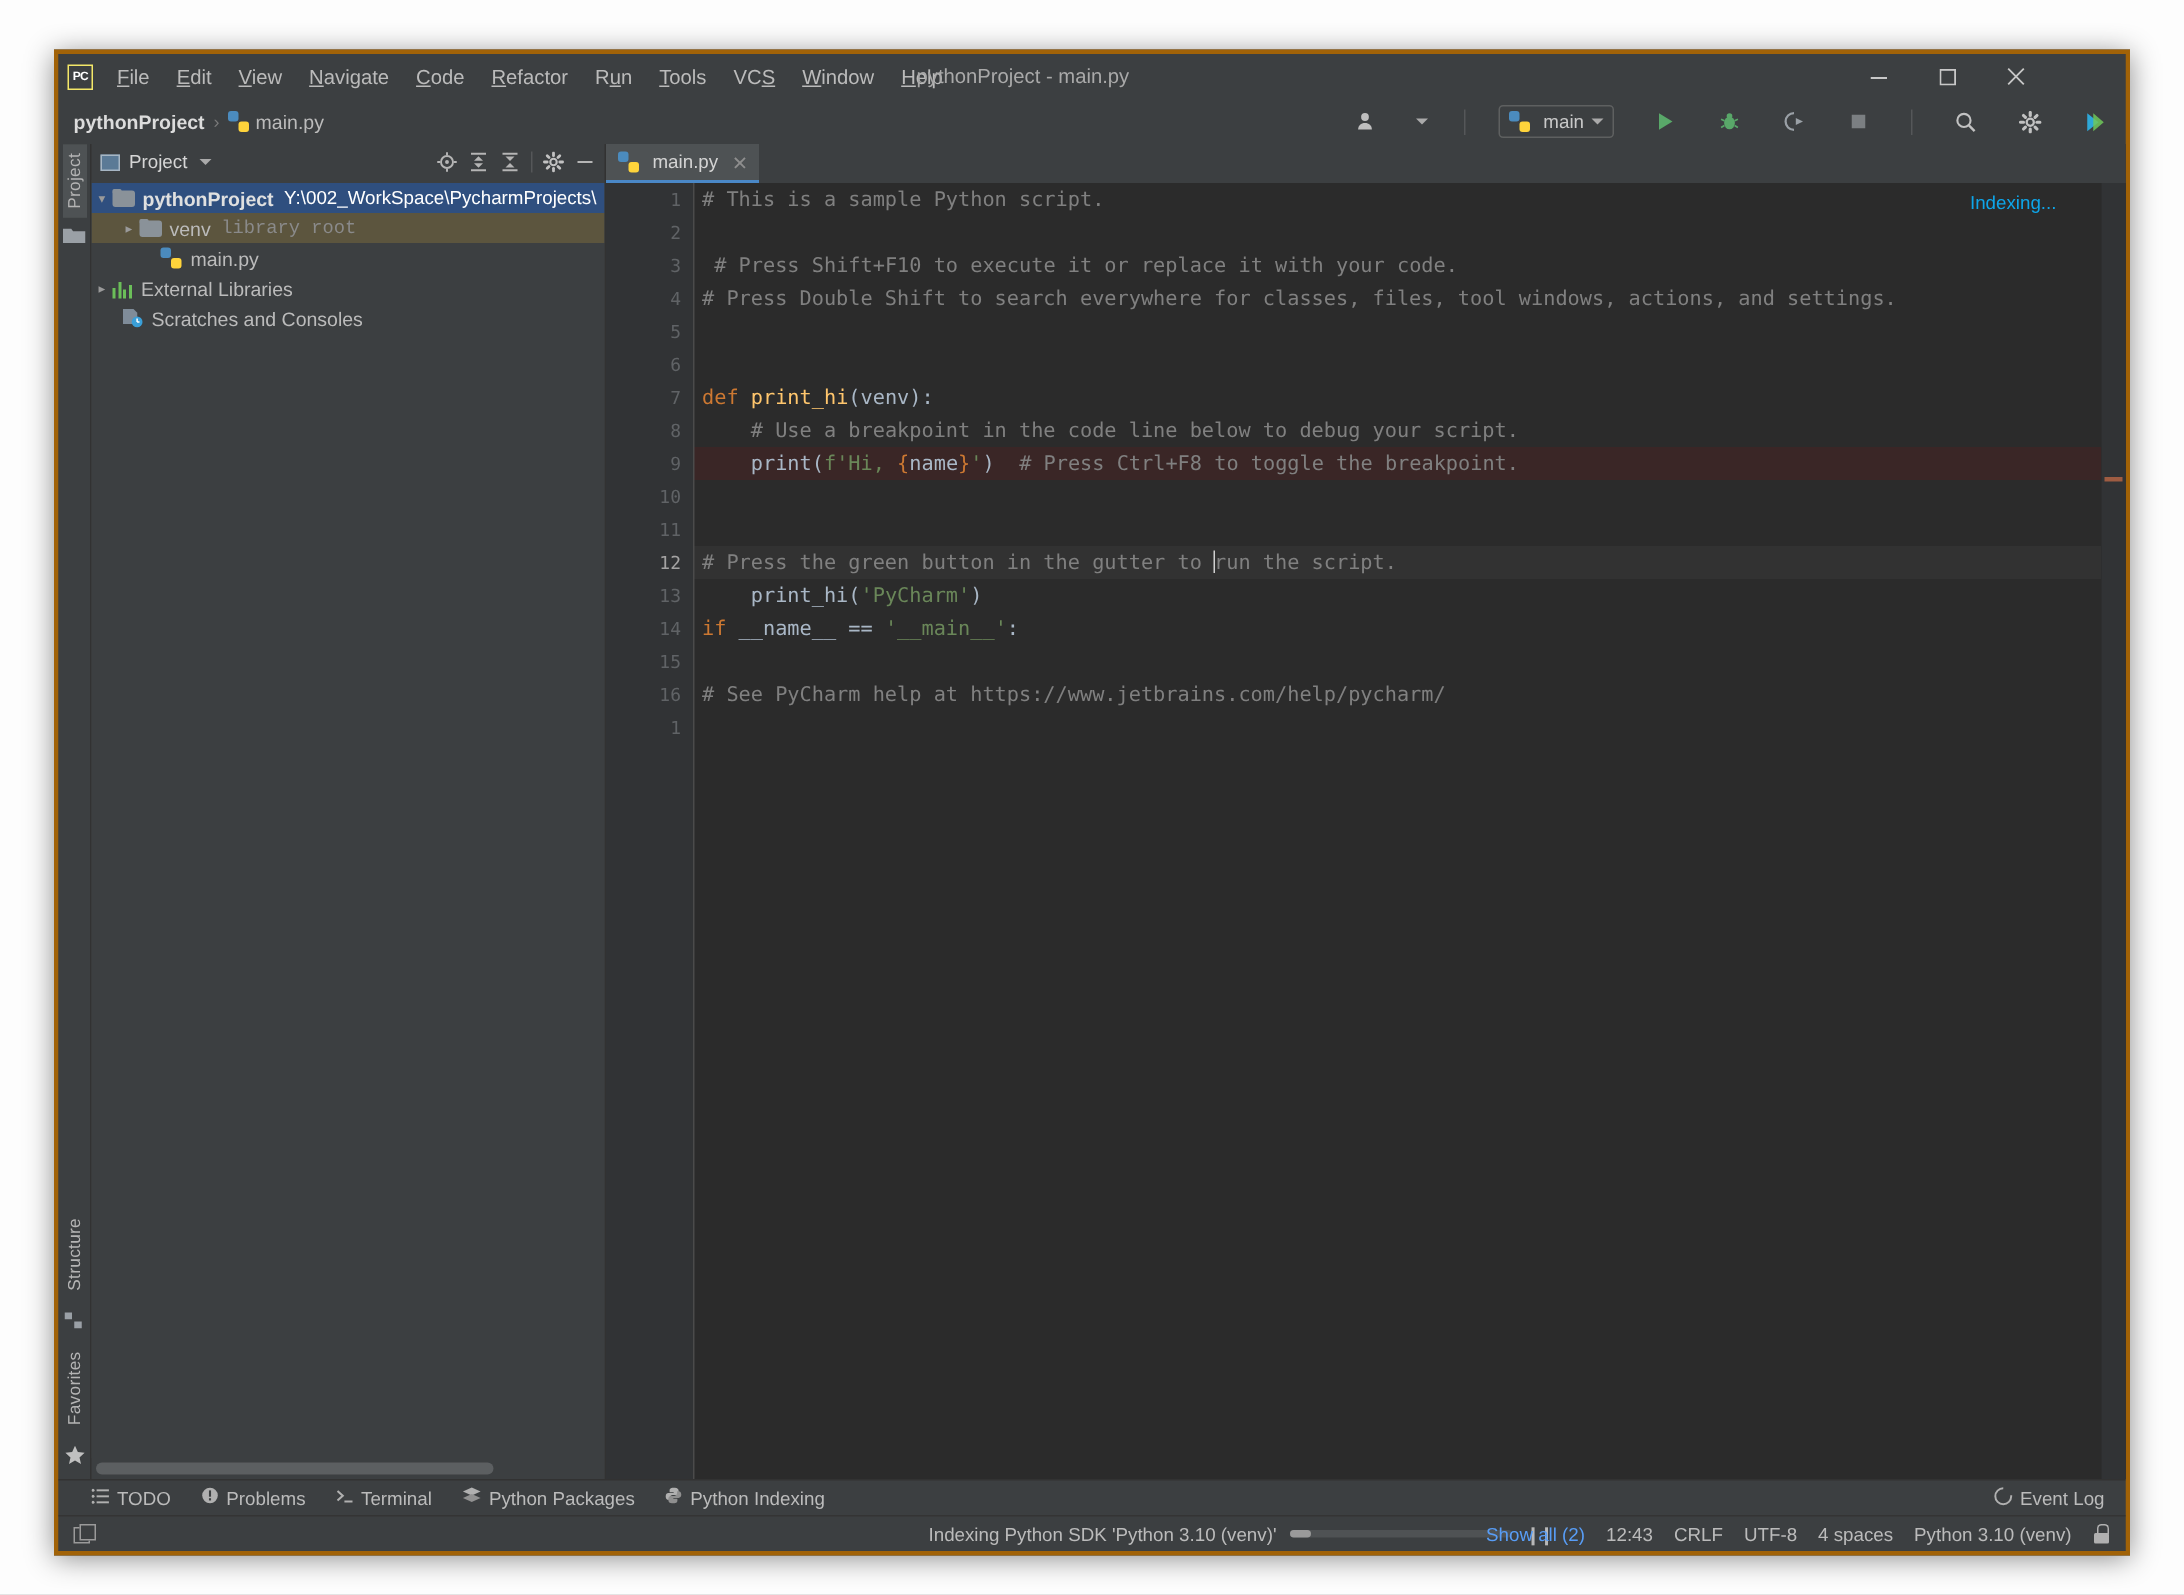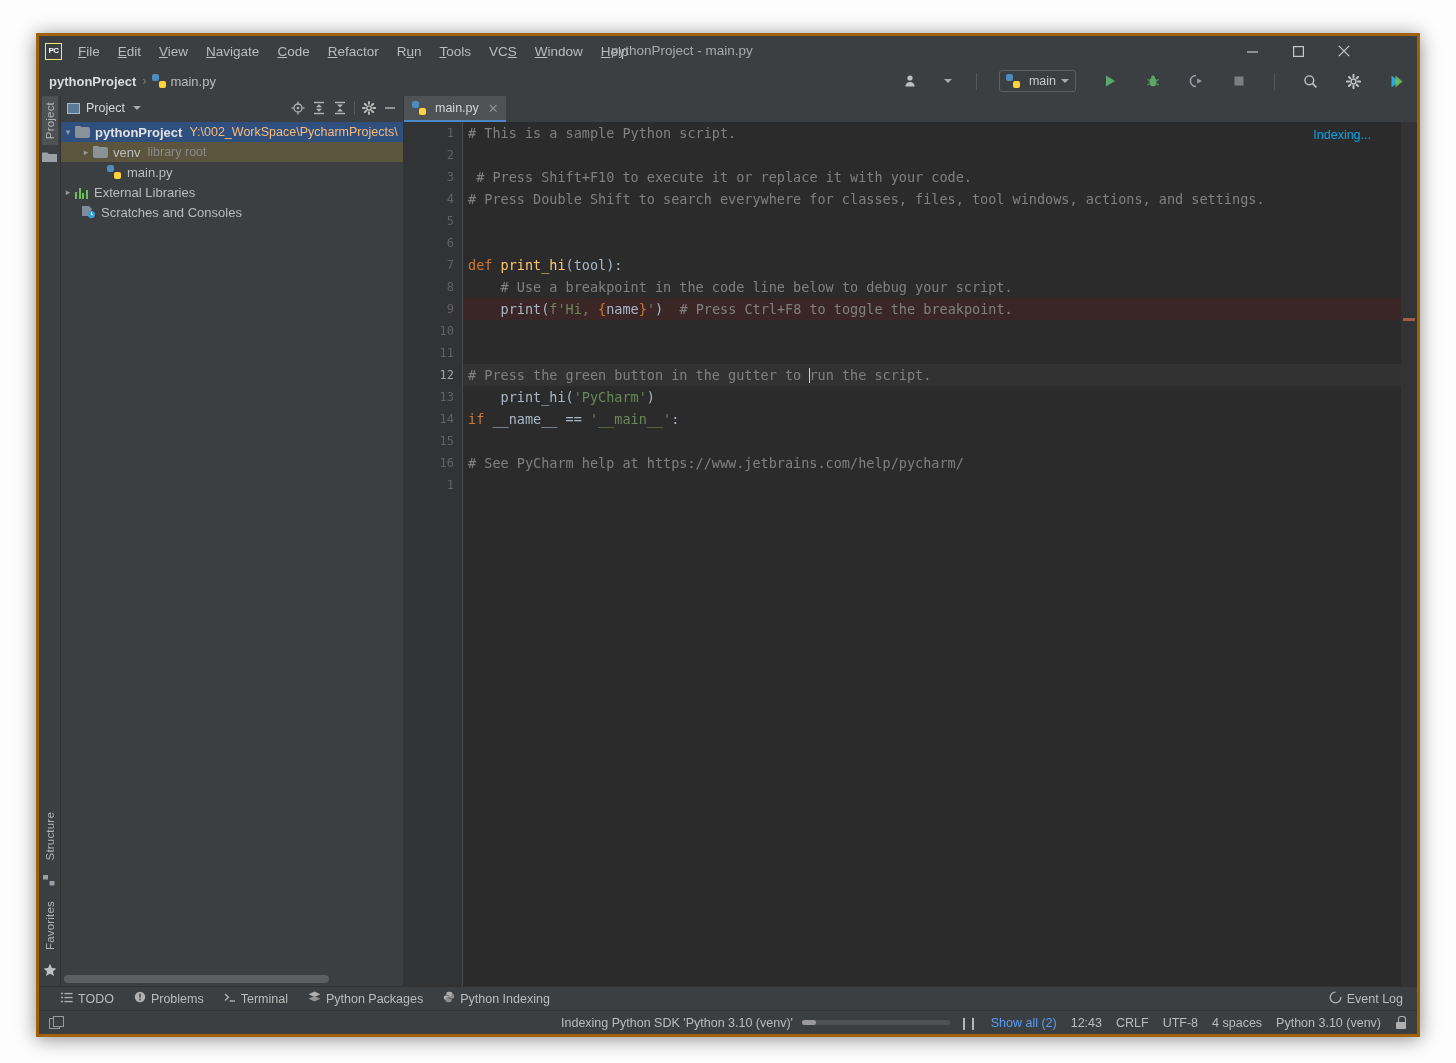--- a/index.html
+++ b/index.html
@@ -131,22 +131,22 @@
   }
   .folder-ic:before {
     content: ''; position: absolute; left: 0; top: 1px; width: 15px; height: 11px;
     background: #8a9299; border-radius: 1px 2px 2px 2px;
   }
   .folder-ic:after {
     content: ''; position: absolute; left: 0; top: 0px; width: 6px; height: 3px;
     background: #8a9299; border-radius: 1px;
   }
   .tlabel-bold { font-weight: bold; color: #e0e0e0; }
-  .tpath { color: #fdba74; font-size: 12.5px; margin-left: 7px; }
-  .tsub { color: #8a8a8a; font-size: 12.5px; margin-left: 7px; }
+  .tpath { color: #ffffff; font-size: 12.5px; margin-left: 7px; }
+  .tsub { color: #8a8a8a; font-size: 12.5px; margin-left: 7px; font-family: Liberation Mono, monospace; }
   .pylib-ic { width: 14px; height: 13px; display: flex; align-items: flex-end; gap: 1.5px; margin-right: 5px; flex: 0 0 14px; }
   .pylib-ic i { display: block; width: 2px; background: #6bbf59; }
   .scratch-ic { width: 15px; height: 14px; position: relative; margin-right: 5px; flex: 0 0 15px; }
   .pp-hscroll { height: 14px; background: #3c3f41; display: flex; align-items: center; padding: 0 3px; flex: 0 0 14px; }
   .pp-hscroll-thumb { height: 8px; background: #5c5f61; border-radius: 4px; width: 79%; }
 
   
   .editor-area { flex: 1; display: flex; flex-direction: column; min-width: 0; background: #2b2b2b; }
   .tabstrip { height: 26px; background: #3c3f41; display: flex; align-items: flex-end; flex: 0 0 26px; }
   .etab {
@@ -196,21 +196,21 @@
   .tw-right { position: absolute; right: 14px; display: flex; align-items: center; gap: 5px; color: #bbbbbb; font-size: 12.5px; }
 
   
   .statusbar {
     height: 24px; background: #3c3f41; display: flex; align-items: center;
     flex: 0 0 24px; position: relative; border-top: 1px solid #343434;
   }
   .sb-winicon { width: 14px; height: 13px; margin-left: 10px; position: relative; }
   .sb-winicon:before { content:''; position:absolute; left:0; top:2px; width:9px; height:9px; border:1.5px solid #9a9a9a; }
   .sb-winicon:after { content:''; position:absolute; left:4px; top:0; width:9px; height:9px; border:1.5px solid #9a9a9a; background:#3c3f41; }
-  .sb-center { position: absolute; left: 522px; display: flex; align-items: center; gap: 9px; }
+  .sb-center { position: absolute; left: 580px; display: flex; align-items: center; gap: 9px; }
   .sb-text { color: #bbbbbb; font-size: 12.5px; }
   .sb-prog { width: 148px; height: 5px; background: #4f5254; border-radius: 3px; position: relative; }
   .sb-prog i { position: absolute; left: 0; top: 0; height: 5px; width: 14px; background: #9a9a9a; border-radius: 3px; }
   .sb-pause { color: #b8b8b8; font-size: 12px; letter-spacing: -1px; }
   .sb-right { position: absolute; right: 10px; display: flex; align-items: center; gap: 14px; }
   .sb-link { color: #589df6; font-size: 12.5px; }
   .sb-cell { color: #bbbbbb; font-size: 12.5px; }
   .lock-ic { width: 12px; height: 13px; position: relative; }
   .lock-ic:before { content:''; position:absolute; left:1px; bottom:0; width:10px; height:7px; background:#b0b0b0; border-radius:1px; }
   .lock-ic:after { content:''; position:absolute; left:3px; top:0px; width:6px; height:6px; border:1.5px solid #b0b0b0; border-bottom:none; border-radius:3px 3px 0 0; }
@@ -504,21 +504,21 @@
 
         <div class="code-col">
           <div class="foldline" style="left:0px"></div>
 
           <div class="cline"><span class="c-comment"># This is a sample Python script.</span></div>
           <div class="cline"></div>
           <div class="cline"> <span class="c-comment"># Press Shift+F10 to execute it or replace it with your code.</span></div>
           <div class="cline"><span class="c-comment"># Press Double Shift to search everywhere for classes, files, tool windows, actions, and settings.</span></div>
           <div class="cline"></div>
           <div class="cline"></div>
-          <div class="cline"><span class="c-kw">def</span> <span class="c-fn">print_hi</span><span class="c-id">(tool):</span></div>
+          <div class="cline"><span class="c-kw">def</span> <span class="c-fn">print_hi</span><span class="c-id">(venv):</span></div>
           <div class="cline">    <span class="c-comment"># Use a breakpoint in the code line below to debug your script.</span></div>
           <div class="cline bphl">    <span class="c-id">print(</span><span class="c-str">f'Hi, </span><span class="c-brace">{</span><span class="c-id">name</span><span class="c-brace">}</span><span class="c-str">'</span><span class="c-id">)</span>  <span class="c-comment"># Press Ctrl+F8 to toggle the breakpoint.</span></div>
           <div class="cline"></div>
           <div class="cline"></div>
           <div class="cline curhl"><span class="c-comment"># Press the green button in the gutter to </span><span class="caret-bar"></span><span class="c-comment">run the script.</span></div>
           <div class="cline">    <span class="c-id">print_hi</span><span class="c-id">(</span><span class="c-str">'PyCharm'</span><span class="c-id">)</span></div>
           <div class="cline"><span class="c-kw">if</span><span class="c-id"> __name__ == </span><span class="c-str">'__main__'</span><span class="c-id">:</span></div>
           <div class="cline"></div>
           <div class="cline"><span class="c-comment"># See PyCharm help at https://www.jetbrains.com/help/pycharm/</span></div>
           <div class="cline"></div>

